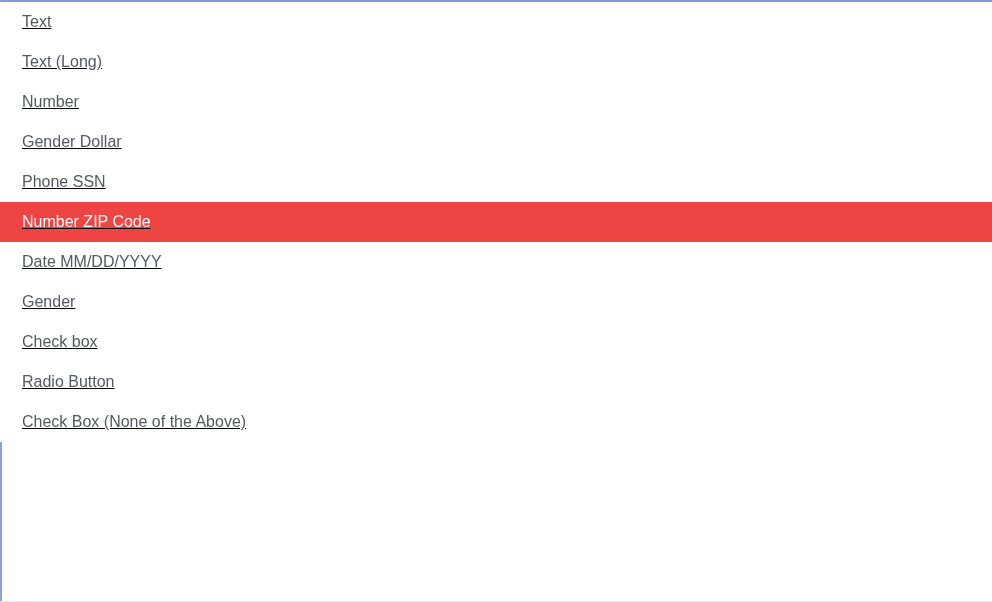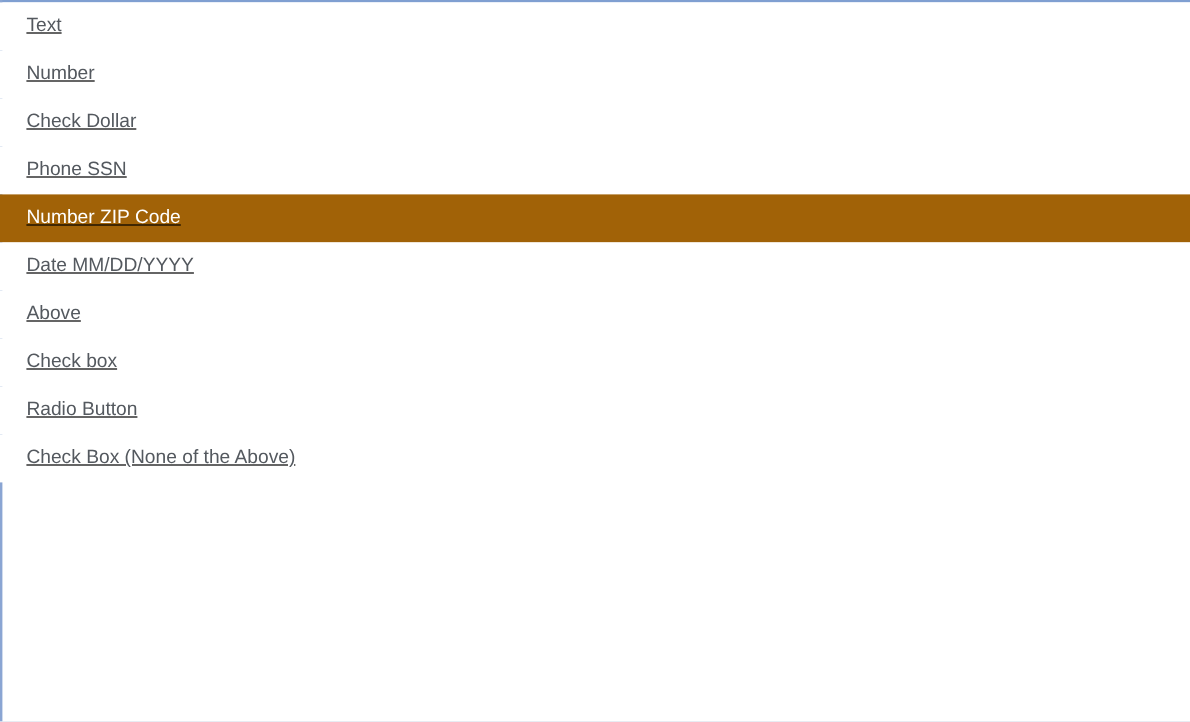--- a/index.html
+++ b/index.html
@@ -67,40 +67,41 @@
     font-size: 16px;
     color: #54595f;
     white-space: nowrap;
     overflow: hidden;
     text-overflow: ellipsis;
     cursor: default;
     background: #ffffff;
   }
 
   .option-row.is-selected {
-    background: #a16207;
+    background: #ef4444;
     color: #ffffff;
   }
 </style>
 </head>
 <body>
 
 <div class="screen">
 
   <div class="panel-top-border"></div>
   <div class="panel-left-border"></div>
 
   <ul class="option-list" id="option-list">
       <li class="option-row">Text</li>
+      <li class="option-row">Text (Long)</li>
       <li class="option-row">Number</li>
-      <li class="option-row">Check Dollar</li>
+      <li class="option-row">Gender Dollar</li>
       <li class="option-row">Phone SSN</li>
       <li class="option-row is-selected">Number ZIP Code</li>
       <li class="option-row">Date MM/DD/YYYY</li>
-      <li class="option-row">Above</li>
+      <li class="option-row">Gender</li>
       <li class="option-row">Check box</li>
       <li class="option-row">Radio Button</li>
       <li class="option-row">Check Box (None of the Above)</li>
     </ul>
 
   <div class="panel-bottom-border"></div>
 
 </div>
 
 </body></html>

